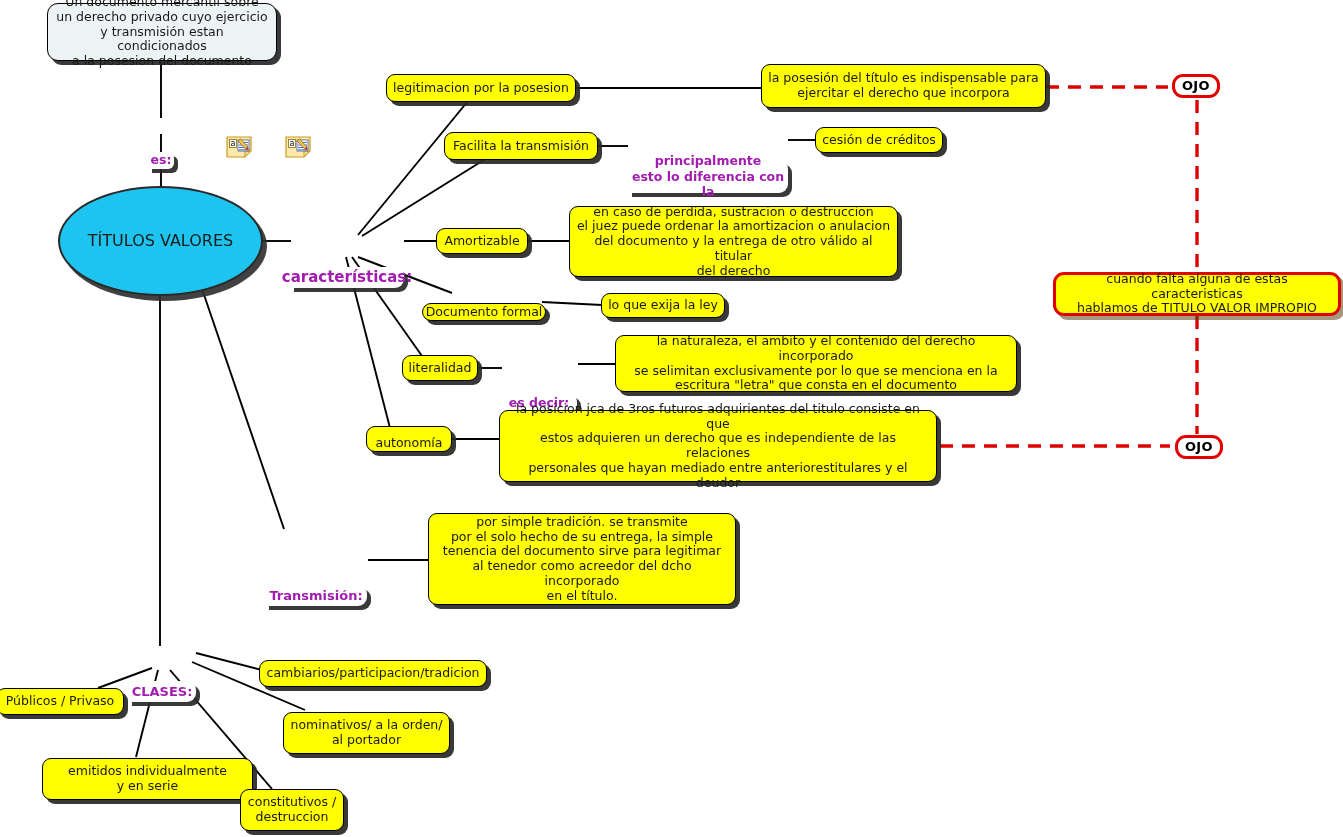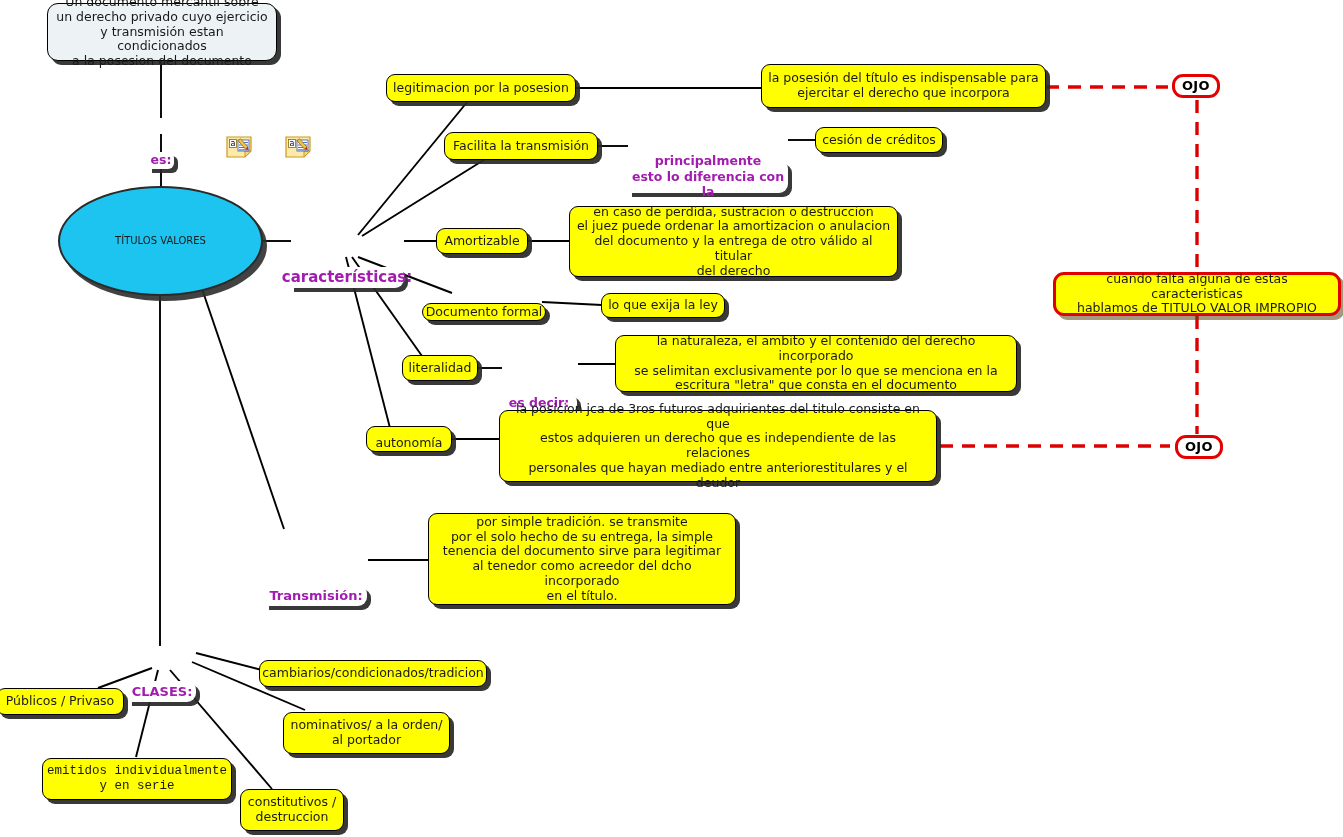--- a/index.html
+++ b/index.html
@@ -145,21 +145,21 @@
     <span>Un documento mercantil sobre
 un derecho privado cuyo ejercicio
 y transmisión estan condicionados
 a la posesion del documento</span>
   </div>
 
   <div class="node n-label" style="left:148px;top:116px;width:26px;height:17px;font-size:12.5px;border-radius:0 6px 6px 0;">
     <span>es:</span>
   </div>
 
-  <div class="node n-ellipse" style="left:58px;top:186px;width:205px;height:110px;font-size:10px;">
+  <div class="node n-ellipse" style="left:58px;top:186px;width:205px;height:110px;font-size:16px;">
     <span>TÍTULOS VALORES</span>
   </div>
 
   <div class="note-icon" style="left:226px;top:136px;">
     <svg width="26" height="22" viewBox="0 0 26 22">
       <path d="M1 1 H25 V15 L19 21 H1 Z" fill="#fde9a8" stroke="#c99a22" stroke-width="1.2"></path>
       <path d="M25 15 L19 15 L19 21 Z" fill="#f3d887" stroke="#c99a22" stroke-width="1"></path>
       <rect x="3.5" y="3.5" width="7" height="8" fill="#ffffff" stroke="#8a6a10" stroke-width="0.8"></rect>
       <text x="7" y="10.4" font-size="8" font-family="DejaVu Sans, sans-serif" text-anchor="middle" fill="#000">a</text>
       <rect x="12" y="4" width="11" height="11" fill="#ffffff" stroke="#3355aa" stroke-width="0.8"></rect>
@@ -291,29 +291,29 @@
 
   <div class="node n-label" style="left:128px;top:645px;width:68px;height:21px;font-size:13px;">
     <span>CLASES:</span>
   </div>
 
   <div class="node n-yellow" style="left:-4px;top:688px;width:128px;height:27px;font-size:12.5px;">
     <span>Públicos / Privaso</span>
   </div>
 
   <div class="node n-yellow" style="left:259px;top:660px;width:228px;height:27px;font-size:12.5px;">
-    <span>cambiarios/condicionados/tradicion</span>
+    <span>cambiarios/participacion/tradicion</span>
   </div>
 
   <div class="node n-yellow" style="left:283px;top:712px;width:167px;height:42px;font-size:12.5px;white-space:pre-line;">
     <span>nominativos/ a la orden/
 al portador</span>
   </div>
 
-  <div class="node n-yellow" style="left:42px;top:758px;width:190px;height:42px;font-size:12.5px;white-space:pre-line;font-family:Liberation Mono, monospace;">
+  <div class="node n-yellow" style="left:42px;top:758px;width:211px;height:42px;font-size:12.5px;white-space:pre-line;">
     <span>emitidos individualmente
 y en serie</span>
   </div>
 
   <div class="node n-yellow" style="left:240px;top:789px;width:104px;height:42px;font-size:12.5px;white-space:pre-line;">
     <span>constitutivos /
 destruccion</span>
   </div>
 
 </div>

